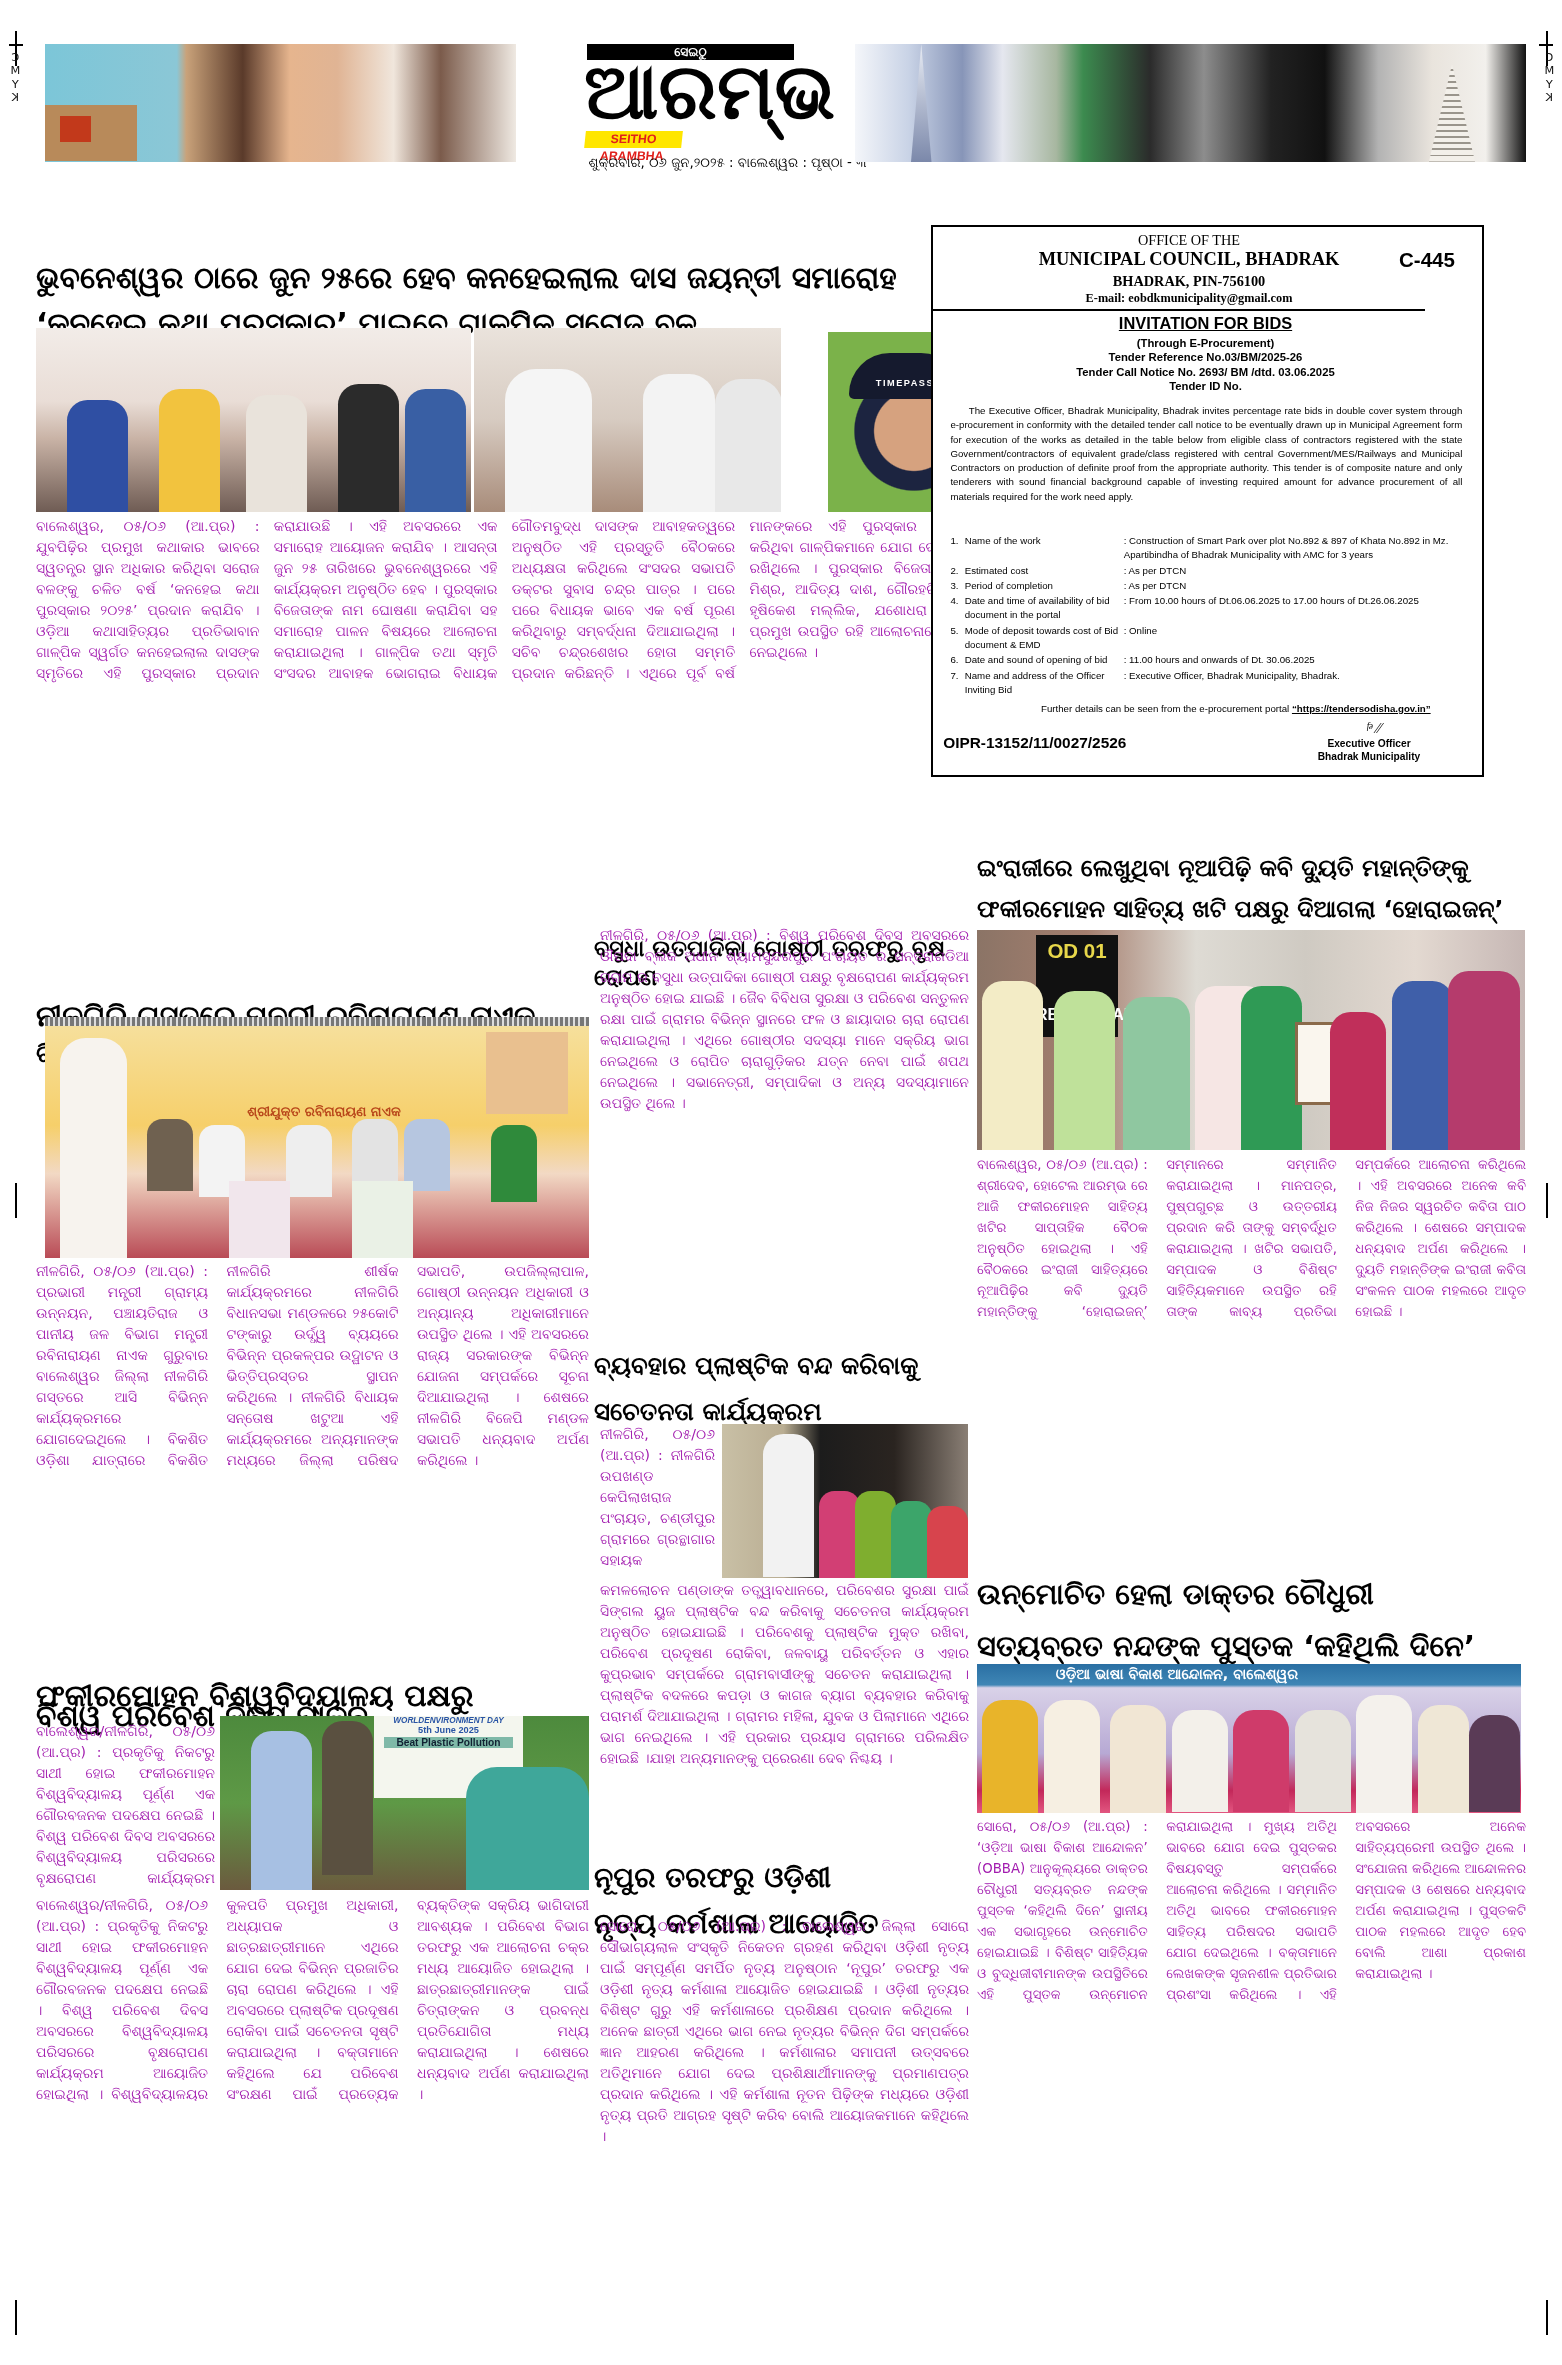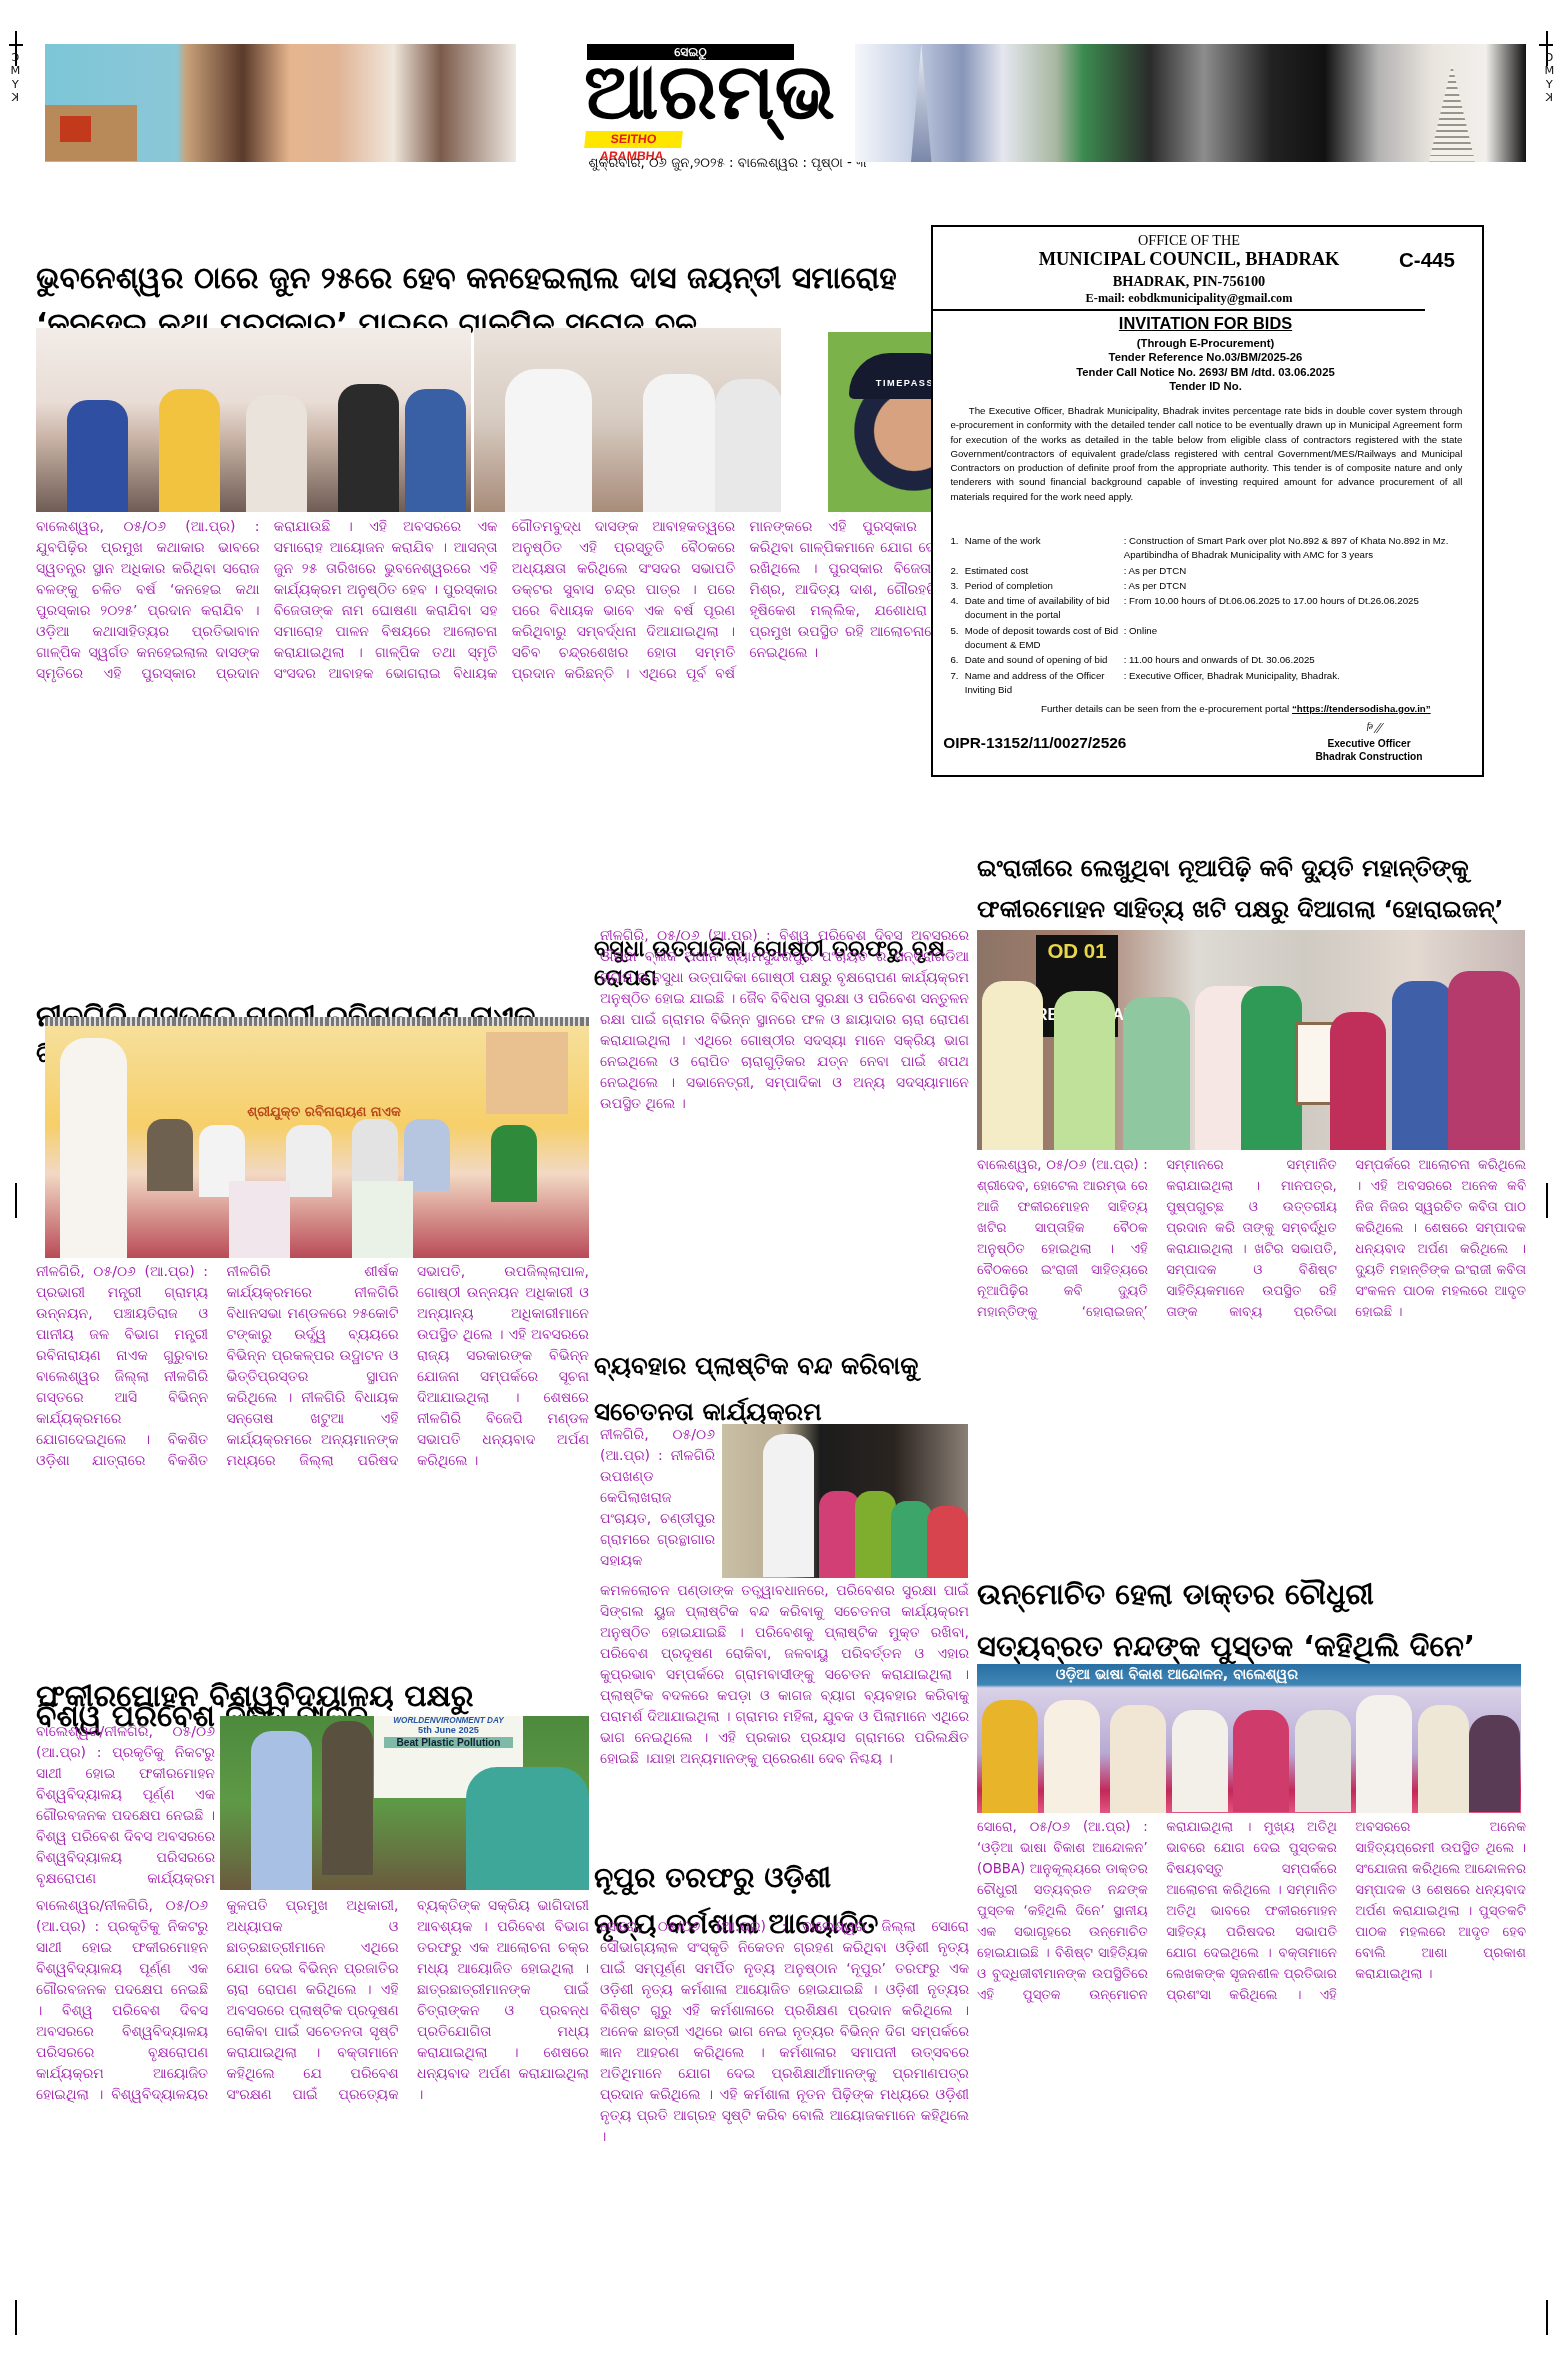--- a/index.html
+++ b/index.html
@@ -134,21 +134,21 @@
       </div>
   </div>
   <div class="abs" style="left:108px;top:476px;font-size:9.7px;">
     <span>Further details can be seen from the e-procurement portal</span>
     <span style="font-weight:bold;text-decoration:underline;">“https://tendersodisha.gov.in”</span>
   </div>
   <div class="abs" style="left:10.2px;top:507px;font-size:15.4px;font-weight:bold;">OIPR-13152/11/0027/2526</div>
   <div class="abs" style="left:369px;top:492px;width:143px;height:18.4px;font-family:'Liberation Serif',serif;font-style:italic;font-size:15.4px;text-align:center;">ᶠᵊ ⁄⁄</div>
   <div class="abs" style="left:359px;top:510px;width:154px;text-align:center;font-size:10.2px;font-weight:bold;line-height:13.3px;">
     <div>Executive Officer</div>
-    <div>Bhadrak Construction</div>
+    <div>Bhadrak Municipality</div>
   </div>
 </div>
 
 <div class="hl" style="left:36px;top:954px;width:553px;font-size:29px;">ନୀଳଗିରି ଗସ୍ତରେ ମନ୍ତ୍ରୀ ରବିନାରାୟଣ ନାଏକ</div>
 <div class="hl" style="left:36px;top:994px;width:553px;font-size:25.6px;">ବିଭିନ୍ନ ପ୍ରକଳ୍ପର ଭିତ୍ତିପ୍ରସ୍ତର ସ୍ଥାପନ ଓ ଉଦ୍ଘାଟନ</div>
 <div class="photo" style="left:45px;top:1017px;width:544px;height:241px;background:linear-gradient(180deg,#f6e1a0 0%,#f6cf6a 45%,#f2d9c4 65%,#b94b56 100%);">
   <div class="abs" style="left:0;top:0;width:544px;height:9.2px;background:repeating-linear-gradient(90deg,#777 0 3.1px,#ddd 3.1px 5.1px);"></div>
   <div class="abs" style="left:169px;top:87px;width:220px;text-align:center;color:#b8461a;font-weight:bold;font-size:13.3px;">ଶ୍ରୀଯୁକ୍ତ ରବିନାରାୟଣ ନାଏକ</div>
   <div class="abs" style="left:15.4px;top:20.5px;width:67px;height:220px;background:#f7f3ee;border-radius:25.6px 25.6px 0 0;"></div>
   <div class="abs" style="left:441px;top:15.4px;width:82px;height:82px;background:#e9c08f;"></div>

